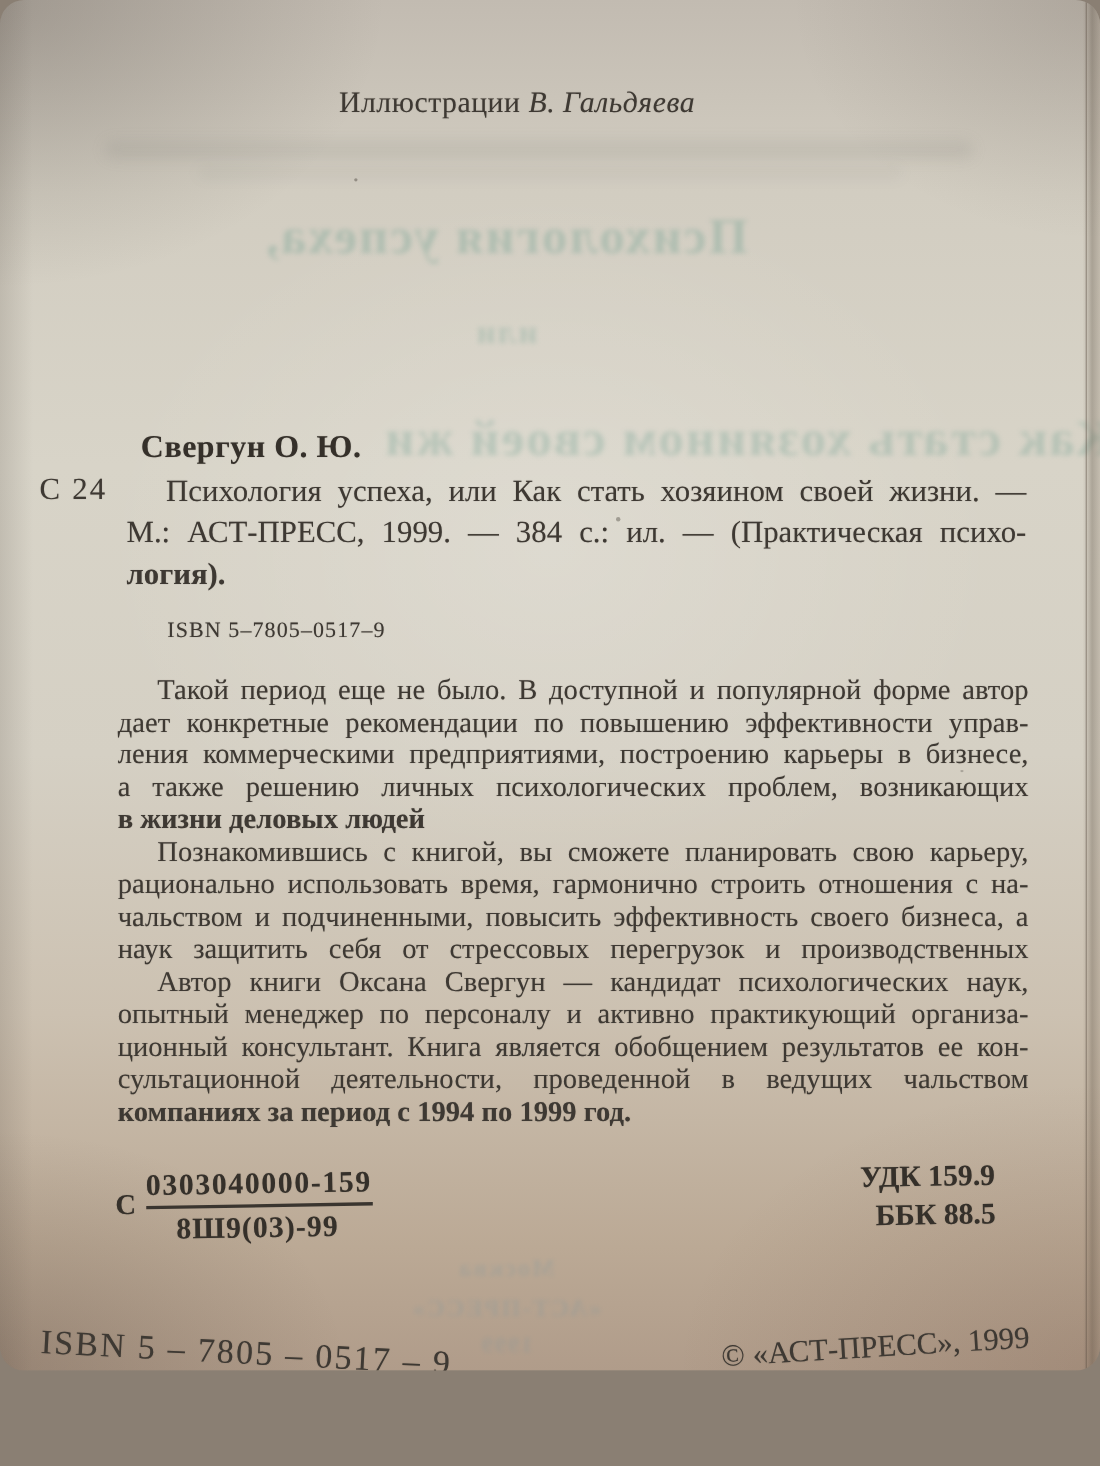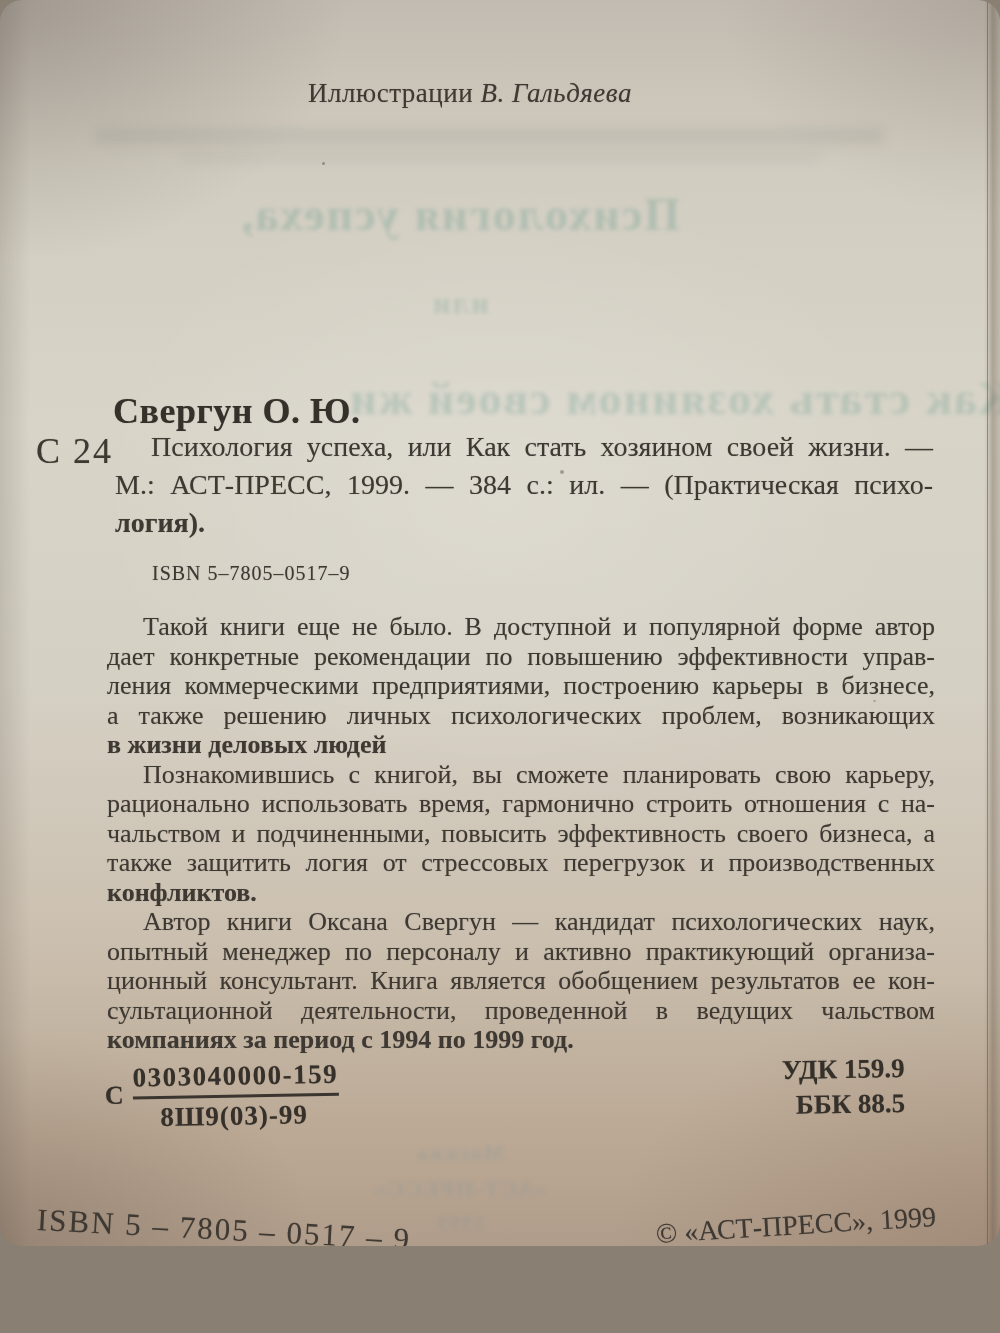--- a/index.html
+++ b/index.html
@@ -33,22 +33,22 @@
   .ghost-title{left:170px;width:580px;top:188px;font-size:46px;}
   .ghost-or{left:170px;width:580px;top:286px;font-size:30px;opacity:.32;}
   .ghost-subtitle{left:300px;width:760px;top:372px;font-size:46px;opacity:.34;}
   .ghost-small{color:#6f92a0;opacity:.22;filter:blur(2px);font-size:22px;}
   .ghost-city{left:330px;width:260px;top:1140px;}
   .ghost-pub{left:310px;width:300px;top:1176px;}
   .ghost-year{left:330px;width:260px;top:1212px;font-size:20px;}
   .smudge{background:rgba(130,132,122,.16);filter:blur(6px);border-radius:8px;}
 
   
-  .author{left:113px;top:390px;font-size:36px;letter-spacing:.5px;}
-  .ccode{left:36px;top:430px;font-size:36px;letter-spacing:2px;text-align:right;}
+  .author{left:128px;top:390px;font-size:29px;letter-spacing:.5px;}
+  .ccode{left:36px;top:430px;font-size:28px;letter-spacing:2px;text-align:right;}
   .entry{left:115px;top:428px;width:818px;font-size:28px;line-height:38px;}
   .isbn-mid{left:152px;top:562px;font-size:20px;letter-spacing:1px;}
 
   
   .annotation{left:107px;top:612px;width:828px;font-size:26px;line-height:29.5px;}
   .jline{text-align:justify;text-align-last:justify;text-justify:inter-word;}
   .jline.first{text-indent:36px;}
   .jline.last{text-align-last:left;font-weight:bold;}
 
   
@@ -101,30 +101,29 @@
   <div class="abs ink bold author">Свергун О. Ю.</div>
   <div class="abs ink ccode">С 24</div>
   <div class="abs ink entry">
       <div class="jline first">Психология успеха, или Как стать хозяином своей жизни. —</div>
       <div class="jline">М.: АСТ-ПРЕСС, 1999. — 384 с.: ил. — (Практическая психо-</div>
       <div class="jline last">логия).</div>
     </div>
   <div class="abs ink isbn-mid">ISBN 5–7805–0517–9</div>
 
   <div class="abs ink annotation">
-      <div class="jline first">Такой книги еще не было. В доступной и популярной форме автор</div>
+      <div class="jline first">Такой период еще не было. В доступной и популярной форме автор</div>
       <div class="jline">дает конкретные рекомендации по повышению эффективности управ-</div>
       <div class="jline">ления коммерческими предприятиями, построению карьеры в бизнесе,</div>
       <div class="jline">а также решению личных психологических проблем, возникающих</div>
       <div class="jline last">в жизни деловых людей</div>
       <div class="jline first">Познакомившись с книгой, вы сможете планировать свою карьеру,</div>
       <div class="jline">рационально использовать время, гармонично строить отношения с на-</div>
       <div class="jline">чальством и подчиненными, повысить эффективность своего бизнеса, а</div>
-      <div class="jline">также защитить логия от стрессовых перегрузок и производственных</div>
-      <div class="jline last">конфликтов.</div>
+      <div class="jline">наук защитить себя от стрессовых перегрузок и производственных</div>
       <div class="jline first">Автор книги Оксана Свергун — кандидат психологических наук,</div>
       <div class="jline">опытный менеджер по персоналу и активно практикующий организа-</div>
       <div class="jline">ционный консультант. Книга является обобщением результатов ее кон-</div>
       <div class="jline">сультационной деятельности, проведенной в ведущих чальством</div>
       <div class="jline last">компаниях за период с 1994 по 1999 год.</div>
     </div>
 
   <div class="abs codes">
     <div class="abs ink bold series-letter">С</div>
     <div class="abs ink bold numerator">0303040000-159</div>

